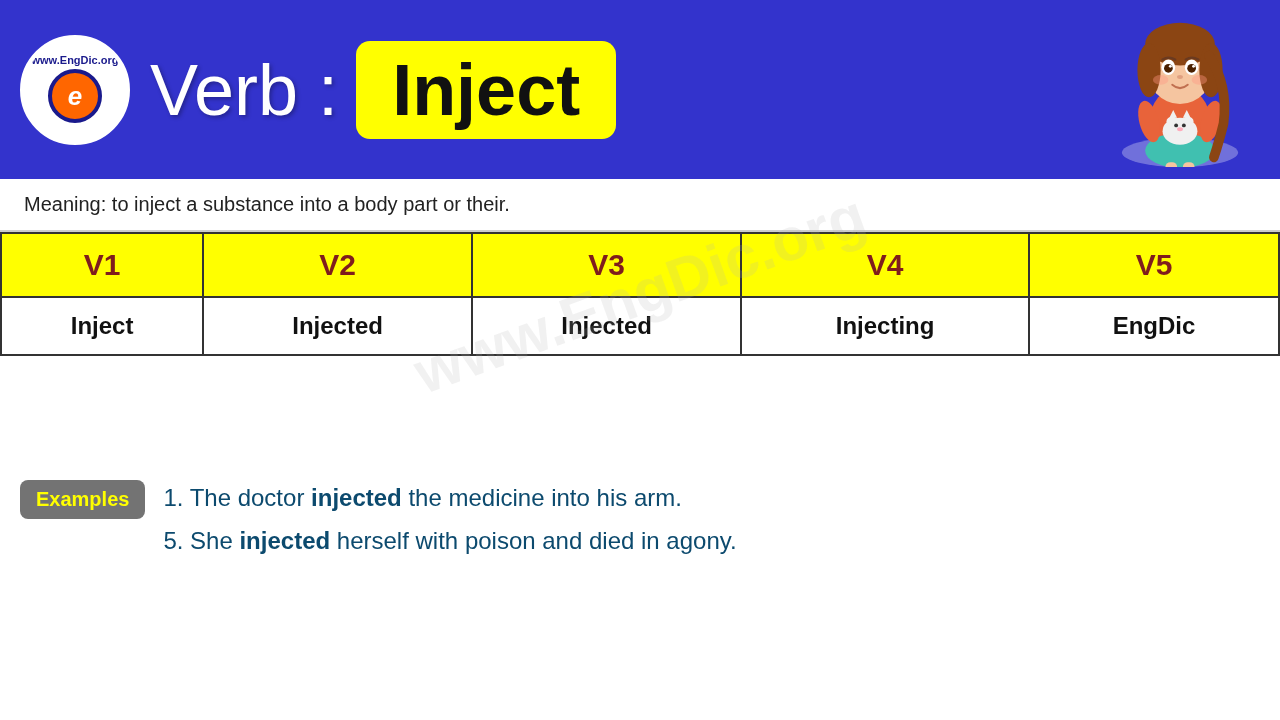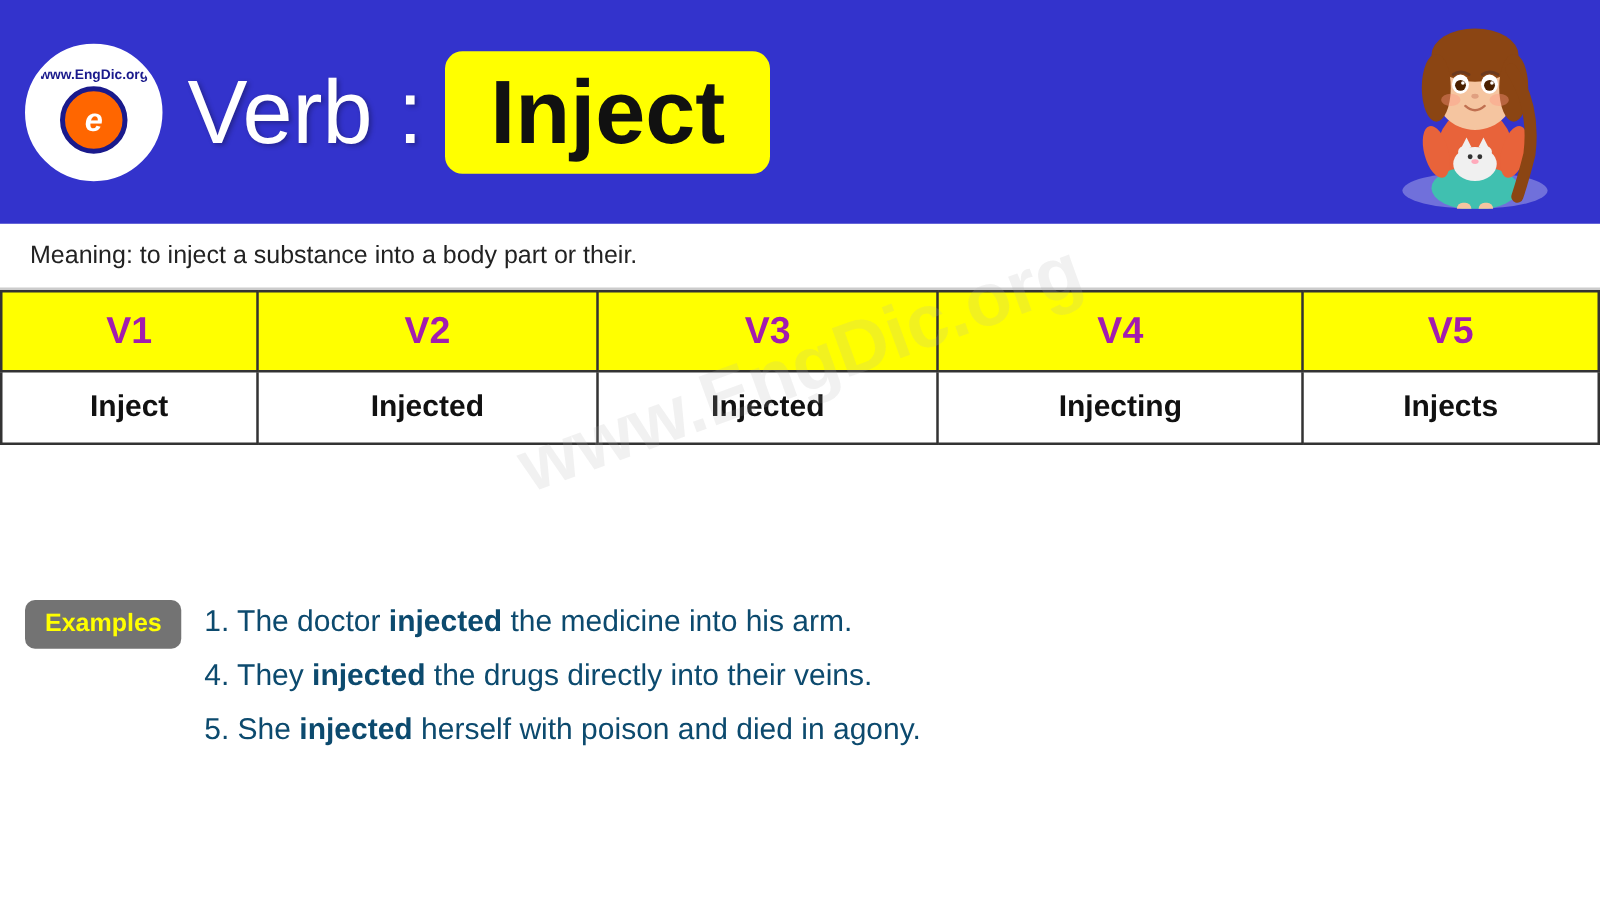--- a/index.html
+++ b/index.html
@@ -139,21 +139,21 @@
       border: 2px solid #333;
     }
 
     .verb-table th {
       background: #ffff00;
       border: 2px solid #333;
       font-size: 30px;
       font-weight: bold;
       text-align: center;
       padding: 14px 10px;
-      color: #a21caf;
+      color: #7f1d1d;
     }
 
     .verb-table td {
       background: #fff;
       border: 2px solid #333;
       font-size: 24px;
       font-weight: bold;
       text-align: center;
       padding: 14px 10px;
       color: #111;
@@ -304,35 +304,32 @@
             <th>V4</th>
             <th>V5</th>
           </tr>
         </thead>
         <tbody>
           <tr>
             <td>Inject</td>
             <td>Injected</td>
             <td>Injected</td>
             <td>Injecting</td>
-            <td>Injects</td>
+            <td>EngDic</td>
           </tr>
         </tbody>
       </table>
     </div>
   </div>
 
   <div class="examples-section">
     <div class="examples-badge">Examples</div>
     <ul class="examples-list">
       <li>
         <span>1. The doctor </span><span class="bold">injected</span><span> the medicine into his arm.</span>
       </li>
       <li>
-        <span>4. They </span><span class="bold">injected</span><span> the drugs directly into their veins.</span>
-      </li>
-      <li>
         <span>5. She </span><span class="bold">injected</span><span> herself with poison and died in agony.</span>
       </li>
     </ul>
   </div>
 
 </div>
 
 </body></html>

